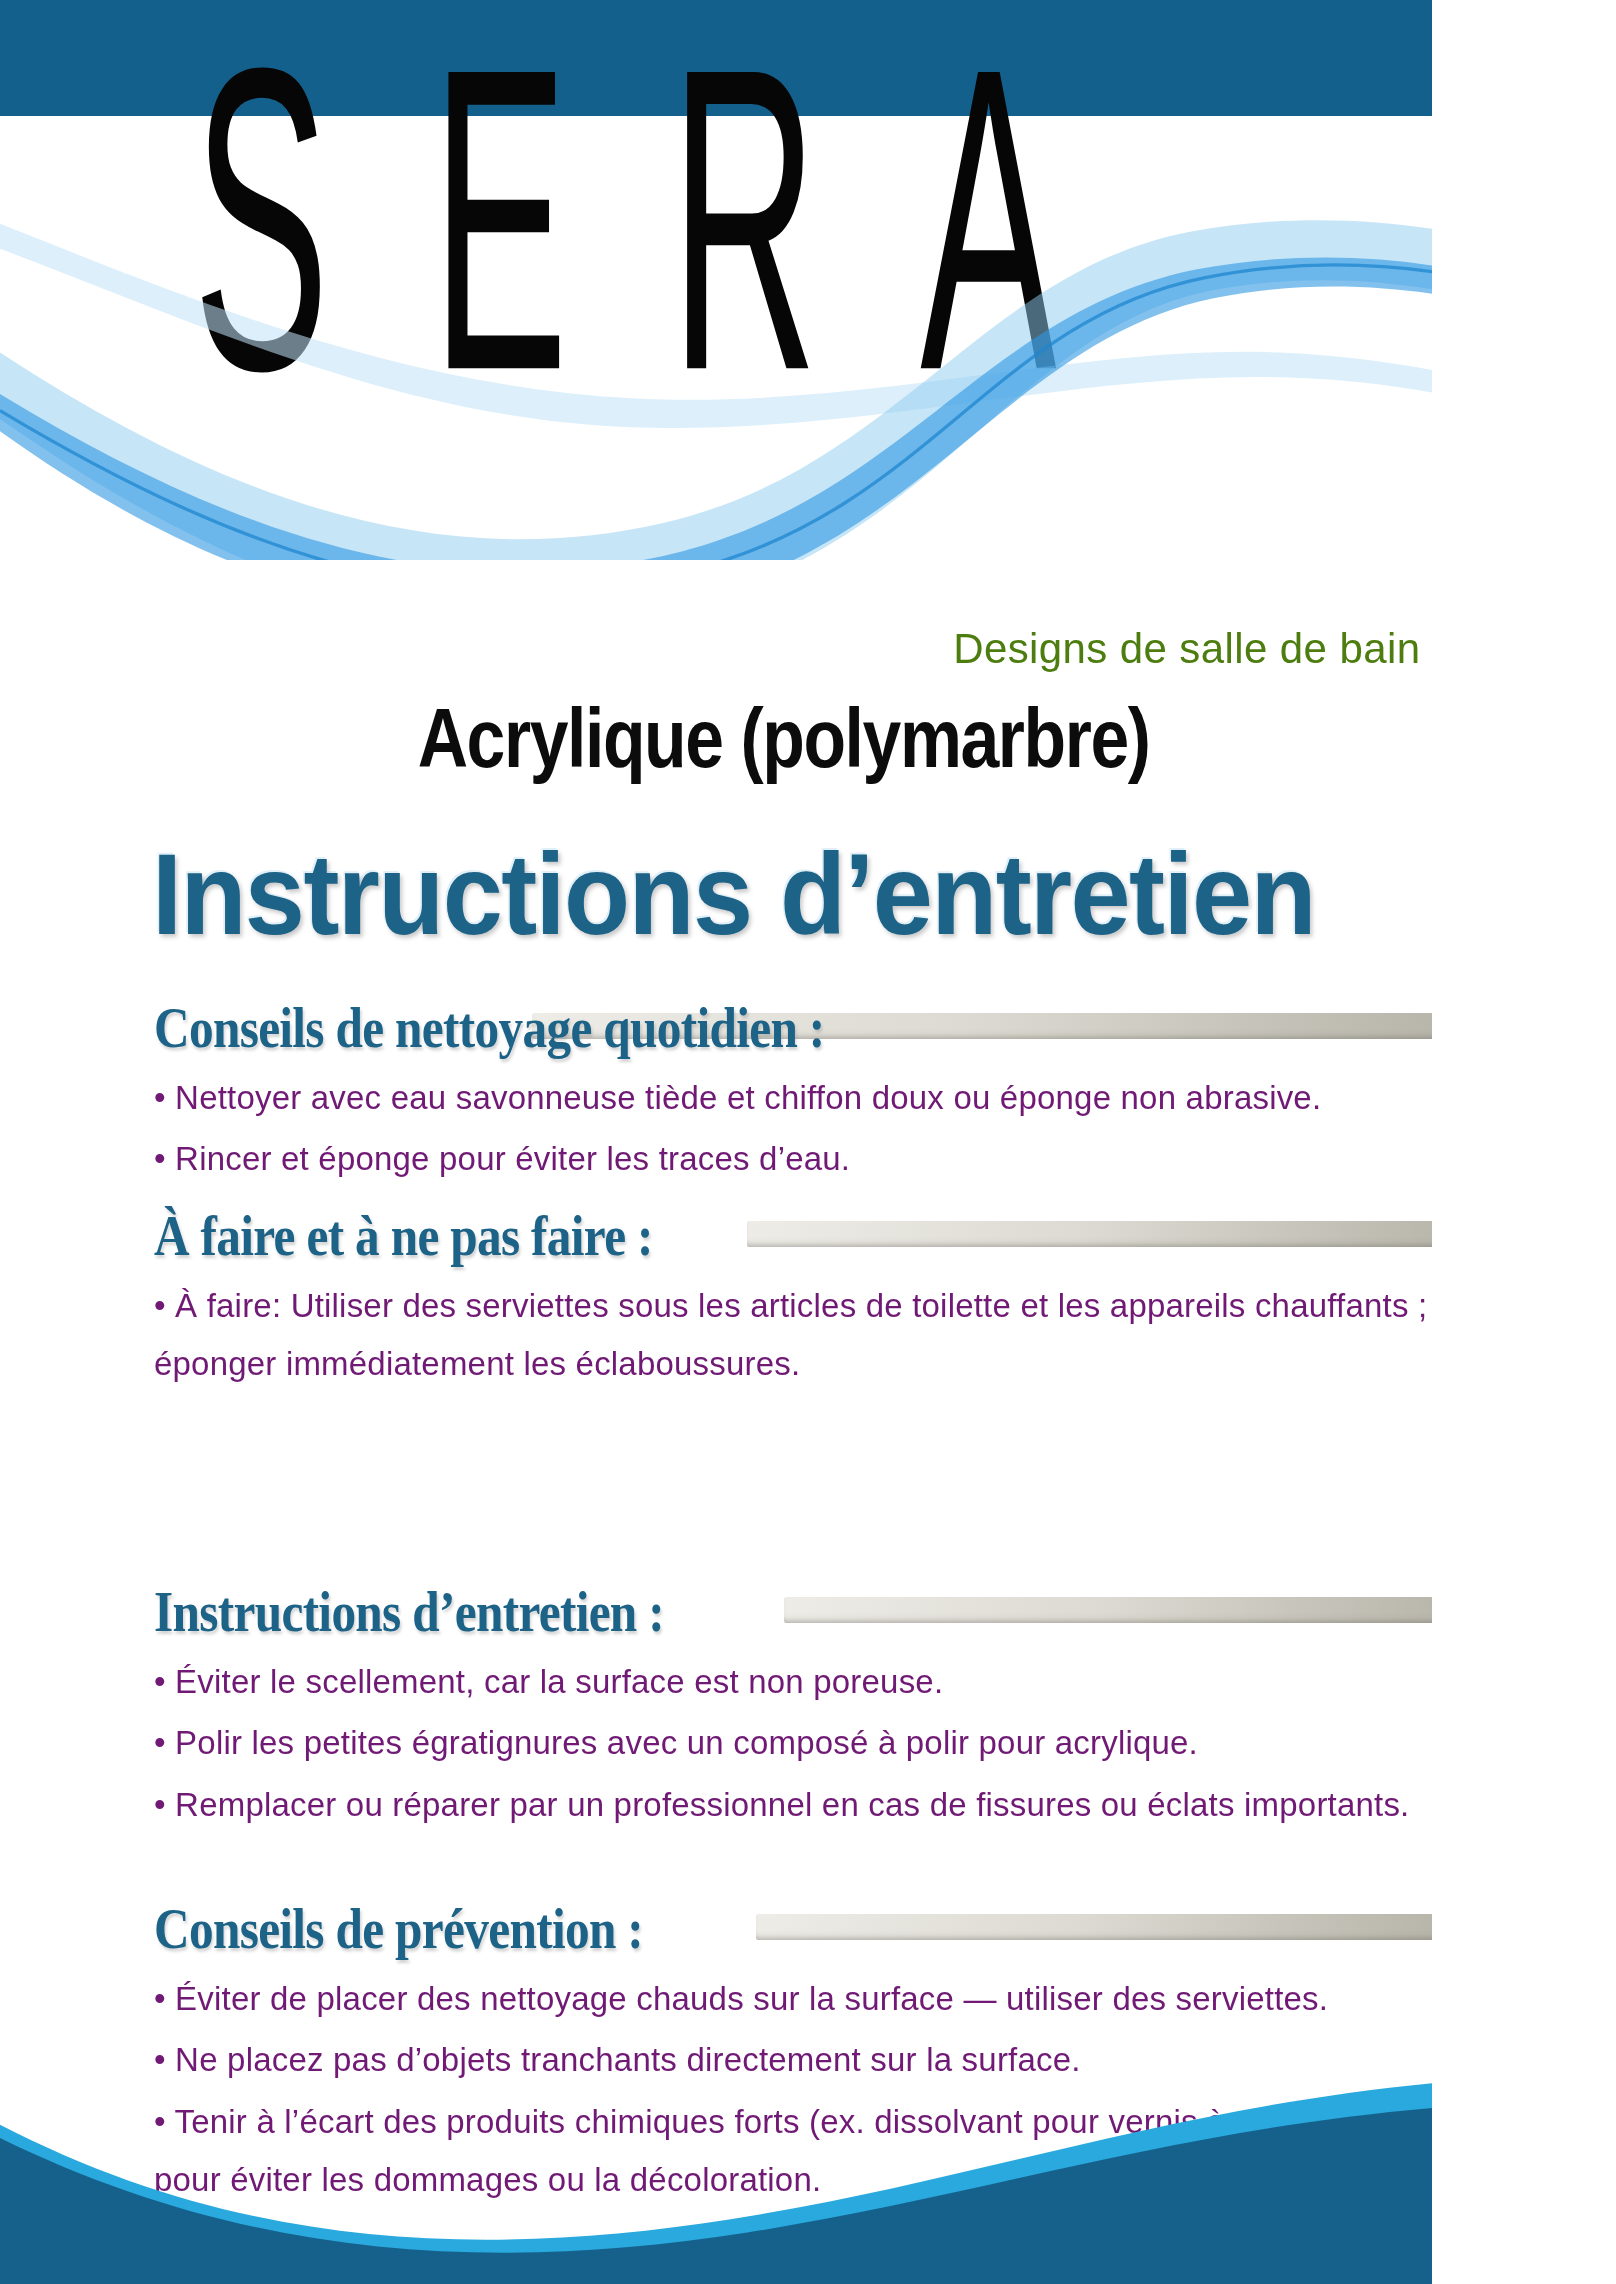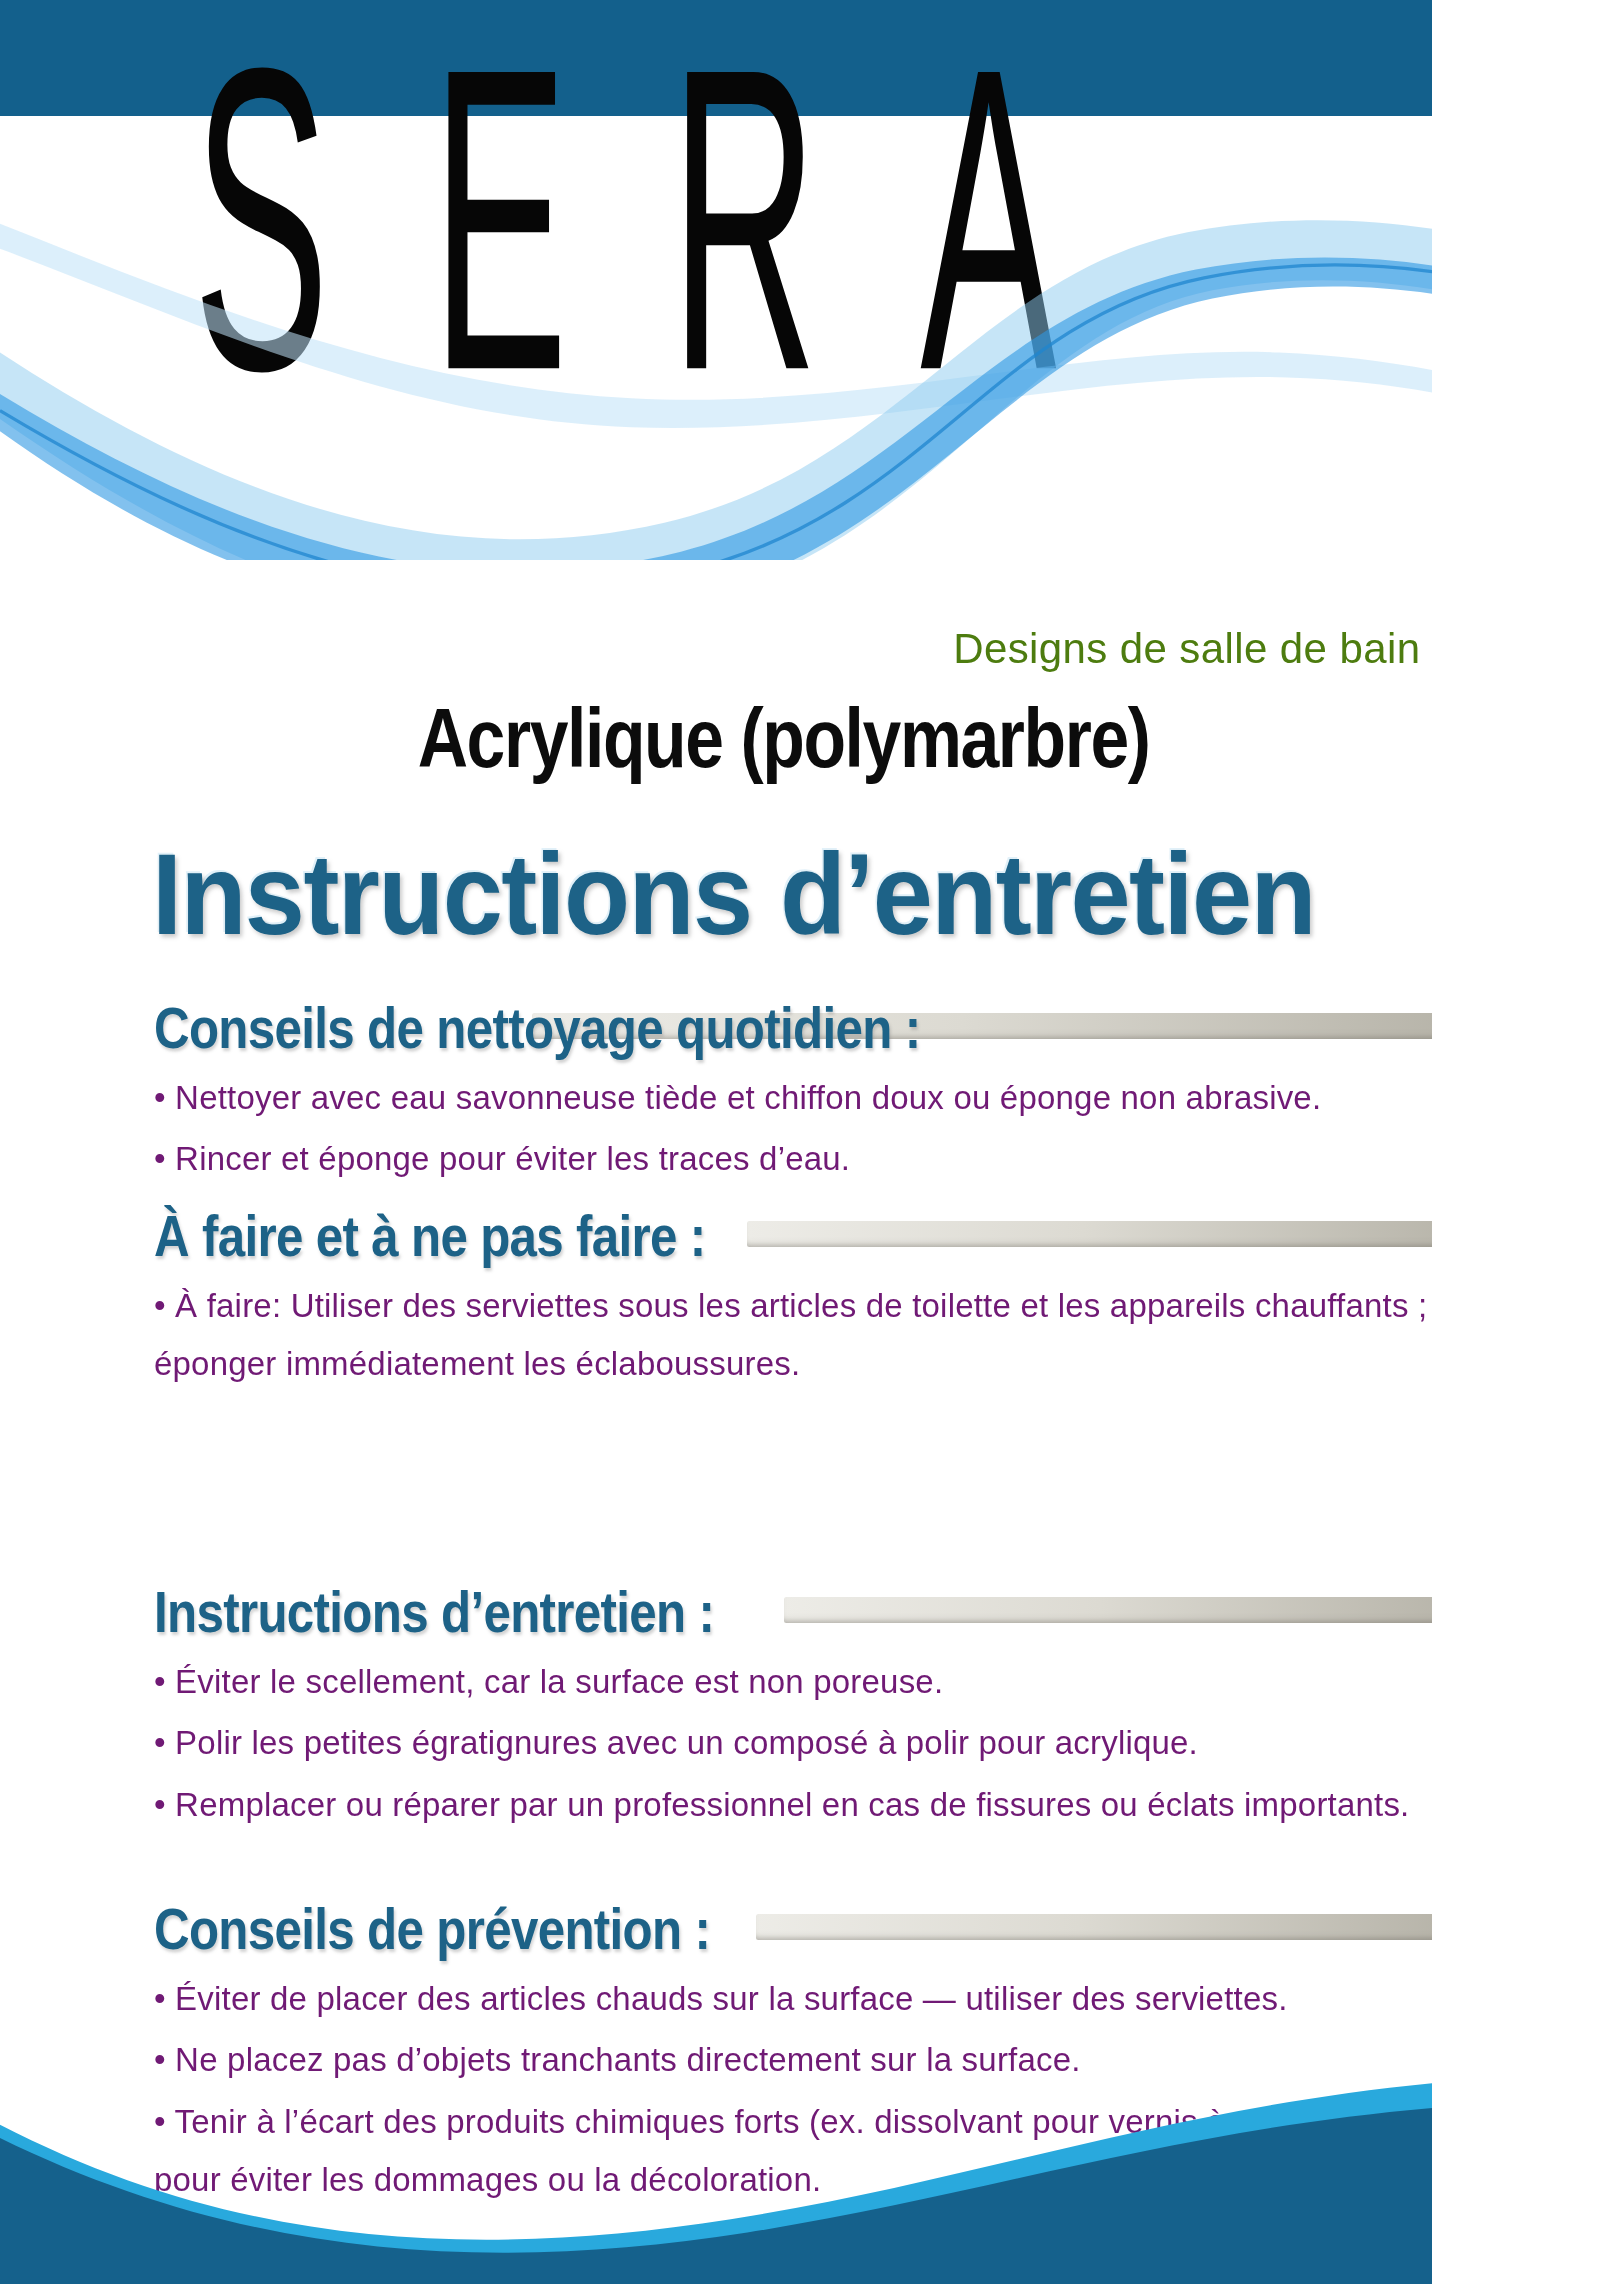--- a/index.html
+++ b/index.html
@@ -42,21 +42,21 @@
     font-size:115px;font-weight:700;color:#1d6287;
     letter-spacing:-1.7px;line-height:1.2;white-space:nowrap;
     transform:scaleX(0.94);transform-origin:0 50%;
     text-shadow:2.5px 3.3px 4.2px rgba(120,120,120,0.40), -1.7px -1.7px 0 rgba(150,205,235,0.28);
   }
   
   .sec{position:absolute;left:154px;width:1338px;}
   .s0{top:991px}.s1{top:1199px}.s2{top:1575px}.s3{top:1892px}
   .sh{
     position:relative;margin:0;height:73px;line-height:73px;
-    font-size:58px;font-weight:700;color:#1d6287;letter-spacing:-0.8px;white-space:nowrap;
+    font-size:58px;font-weight:700;color:#1d6287;letter-spacing:-0.8px;white-space:nowrap;font-family:Liberation Serif, serif;
   }
   .sh .ht{
     position:relative;z-index:1;display:inline-block;
     transform:scaleX(0.85);transform-origin:0 50%;
     text-shadow:1.7px 2.5px 3.3px rgba(130,130,130,0.35);
   }
   .rule{
     position:absolute;z-index:0;top:21.6px;height:26.6px;border-radius:2.5px;
     background:linear-gradient(90deg,#edece7 0%,#dcdad2 45%,#b4b1a6 100%);
     box-shadow:inset 0 -6.6px 6.6px -5px rgba(115,112,102,0.55);
@@ -122,21 +122,21 @@
     <p class="b">• Éviter le scellement, car la surface est non poreuse.</p>
     <p class="b">• Polir les petites égratignures avec un composé à polir pour acrylique.</p>
     <p class="b">• Remplacer ou réparer par un professionnel en cas de fissures ou éclats importants.</p>
   </section>
 
   <section class="sec s3">
     <h2 class="sh">
       <span class="rule r3"></span>
       <span class="ht">Conseils de prévention :</span>
     </h2>
-    <p class="b">• Éviter de placer des articles chauds sur la surface — utiliser des serviettes.</p>
+    <p class="b">• Éviter de placer des nettoyage chauds sur la surface — utiliser des serviettes.</p>
     <p class="b">• Ne placez pas d’objets tranchants directement sur la surface.</p>
     <p class="b">• Tenir à l’écart des produits chimiques forts (ex. dissolvant pour vernis à ongles, acides) pour éviter les dommages ou la décoloration.</p>
   </section>
 
   <svg class="footer-wave" viewBox="0 0 1946 300" preserveAspectRatio="none" aria-hidden="true">
     <path d="M0,108 C280,252 560,272 880,222 C1240,165 1490,52 1946,46 L1946,300 L0,300 Z" fill="#29a9dd"></path>
     <path d="M0,124 C290,266 580,288 900,238 C1250,182 1505,80 1946,78 L1946,300 L0,300 Z" fill="#15618c"></path>
   </svg>
 
 </div>

